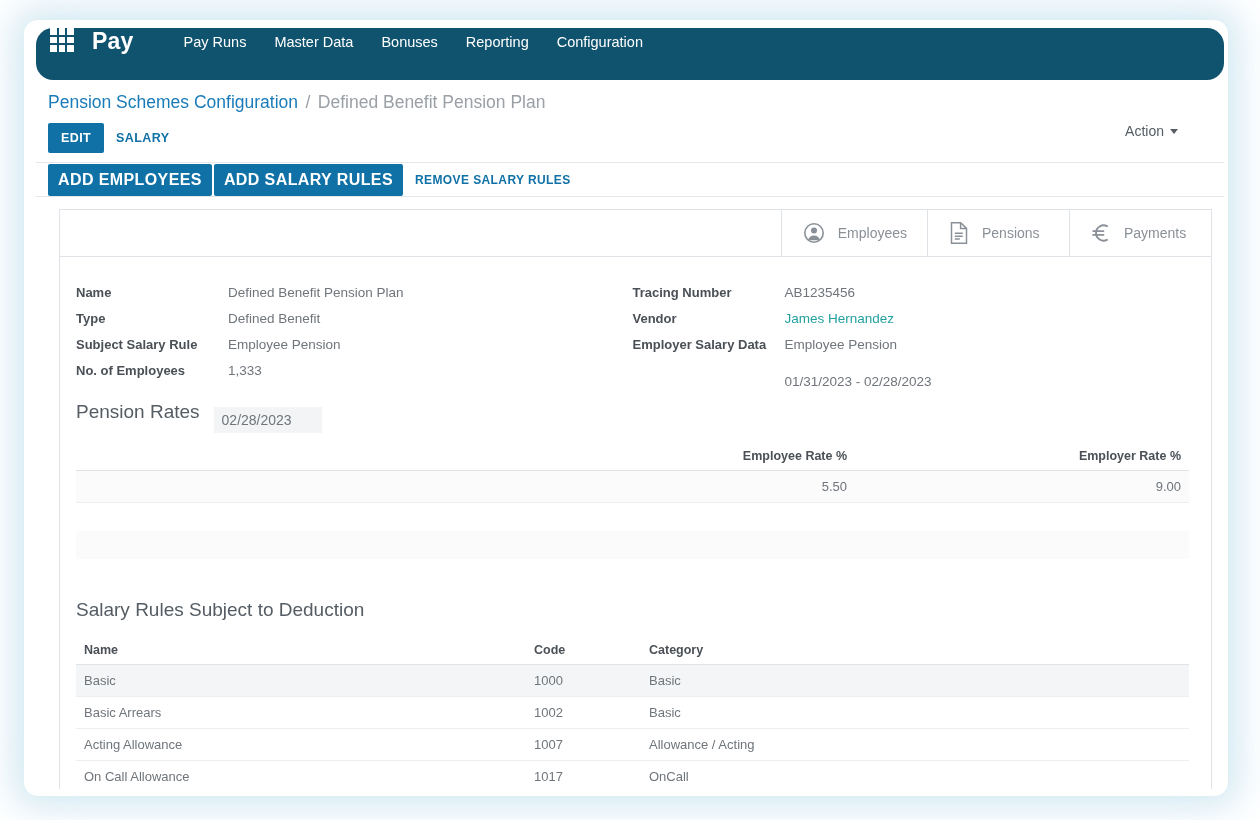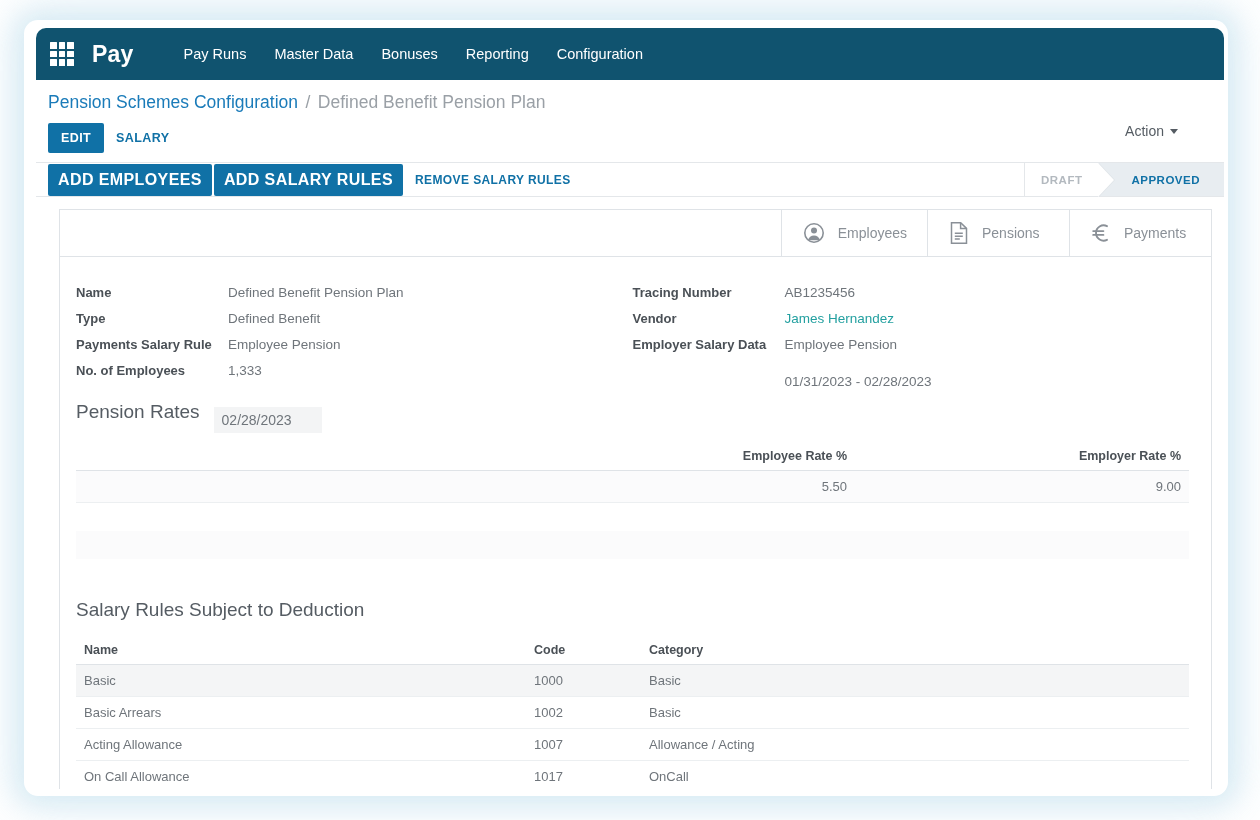--- a/index.html
+++ b/index.html
@@ -35,22 +35,23 @@
     background: #ffffff;
     border-radius: 10px;
     overflow: hidden;
   }
 
   
   .navbar {
     height: 52px;
     background: #10536f;
     display: flex;
-    align-items: center;
+    align-items: flex-start;
     padding: 0 0 0 14px;
+    border-radius: 17px;
   }
   .grid-icon {
     width: 24px; height: 24px;
     display: grid;
     grid-template-columns: repeat(3, 1fr);
     grid-template-rows: repeat(3, 1fr);
     gap: 2px;
     margin-right: 18px;
     cursor: pointer;
   }
@@ -328,25 +329,20 @@
         <span>Action</span>
         <span class="caret"></span>
       </div>
     </div>
 
     <div class="statusrow">
       <div class="btnbar">
         <button class="btn-sm">ADD EMPLOYEES</button>
         <button class="btn-sm">ADD SALARY RULES</button>
         <button class="btn-sm-link">REMOVE SALARY RULES</button>
-      </div>
-      <div class="statusbar">
-        <div class="stat done">DRAFT</div>
-        <div class="arrowsep"></div>
-        <div class="stat current">APPROVED</div>
       </div>
     </div>
 
     <div class="sheetwrap">
       <div class="sheet">
 
         <div class="statbuttons">
           <div class="statbtn">
             <span>
               <svg width="24" height="24" viewBox="0 0 24 24" fill="none" stroke="#8a9097" stroke-width="1.6">
@@ -384,21 +380,21 @@
             <div class="fcol">
               <div class="frow">
                 <div class="flabel">Name</div>
                 <div class="fval plain">Defined Benefit Pension Plan</div>
               </div>
               <div class="frow">
                 <div class="flabel">Type</div>
                 <div class="fval plain">Defined Benefit</div>
               </div>
               <div class="frow">
-                <div class="flabel">Payments Salary Rule</div>
+                <div class="flabel">Subject Salary Rule</div>
                 <div class="fval plain">Employee Pension</div>
               </div>
               <div class="frow">
                 <div class="flabel">No. of Employees</div>
                 <div class="fval plain">1,333</div>
               </div>
             </div>
 
             <div class="fcol">
               <div class="frow">

